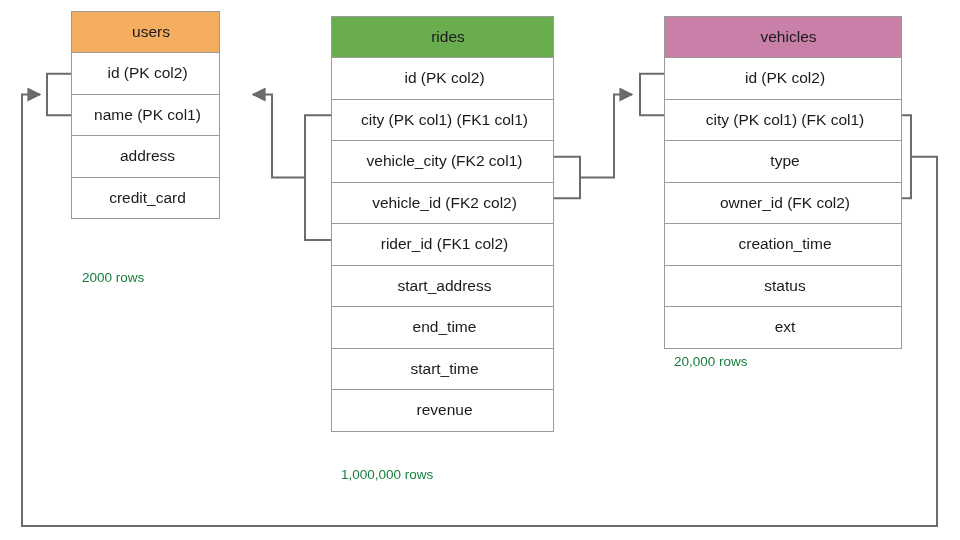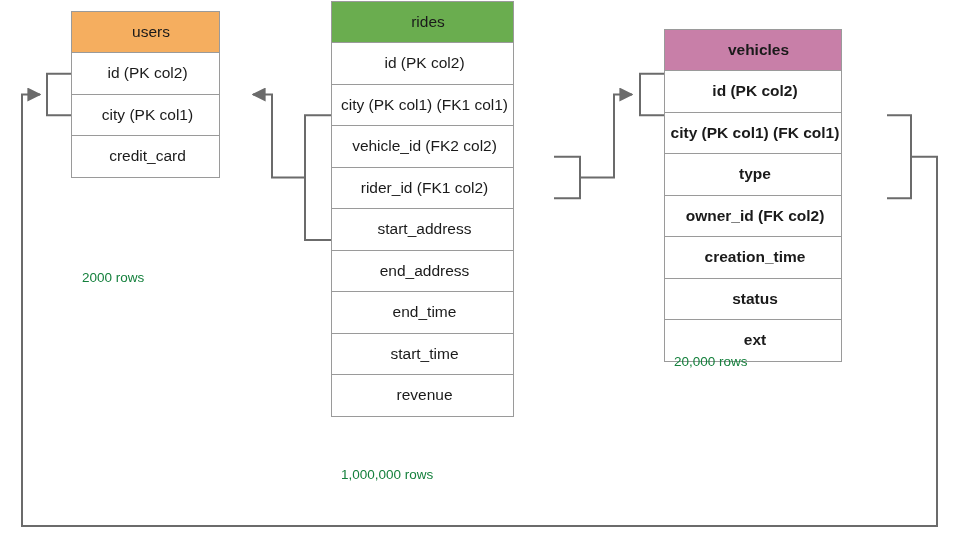--- a/index.html
+++ b/index.html
@@ -84,40 +84,41 @@
     <path d="M 580 177.6 L 614 177.6 L 614 94.5 L 632 94.5" fill="none" stroke="#6b6b6b" stroke-width="2" marker-end="url(#arrow)"></path>
 
     <path d="M 887 115.3 L 911 115.3 L 911 198.3 L 887 198.3" fill="none" stroke="#6b6b6b" stroke-width="2"></path>
 
     <path d="M 911 156.8 L 937 156.8 L 937 526 L 22 526 L 22 94.5 L 40 94.5" fill="none" stroke="#6b6b6b" stroke-width="2" marker-end="url(#arrow)"></path>
   </svg>
 
   <div class="table-box" style="left:71px; top:11px; width:149px;">
     <div class="tbl-header" style="background:#f5ae5f;">users</div>
     <div class="tbl-row">id (PK col2)</div>
-    <div class="tbl-row">city (PK col1)</div>
+    <div class="tbl-row">name (PK col1)</div>
+    <div class="tbl-row">address</div>
     <div class="tbl-row">credit_card</div>
   </div>
   <div class="row-count" style="left:82px; top:270px;">2000 rows</div>
 
-  <div class="table-box" style="left:331px; top:1px; width:183px;">
+  <div class="table-box" style="left:331px; top:16px; width:223px;">
     <div class="tbl-header" style="background:#6aad4f;">rides</div>
     <div class="tbl-row">id (PK col2)</div>
     <div class="tbl-row">city (PK col1) (FK1 col1)</div>
+    <div class="tbl-row">vehicle_city (FK2 col1)</div>
     <div class="tbl-row">vehicle_id (FK2 col2)</div>
     <div class="tbl-row">rider_id (FK1 col2)</div>
     <div class="tbl-row">start_address</div>
-    <div class="tbl-row">end_address</div>
     <div class="tbl-row">end_time</div>
     <div class="tbl-row">start_time</div>
     <div class="tbl-row">revenue</div>
   </div>
   <div class="row-count" style="left:341px; top:467px;">1,000,000 rows</div>
 
-  <div class="table-box" style="left:664px; top:29px; width:178px;font-weight:bold;">
+  <div class="table-box" style="left:664px; top:16px; width:238px;">
     <div class="tbl-header" style="background:#c87fa8;">vehicles</div>
     <div class="tbl-row">id (PK col2)</div>
     <div class="tbl-row">city (PK col1) (FK col1)</div>
     <div class="tbl-row">type</div>
     <div class="tbl-row">owner_id (FK col2)</div>
     <div class="tbl-row">creation_time</div>
     <div class="tbl-row">status</div>
     <div class="tbl-row">ext</div>
   </div>
   <div class="row-count" style="left:674px; top:354px;">20,000 rows</div>

